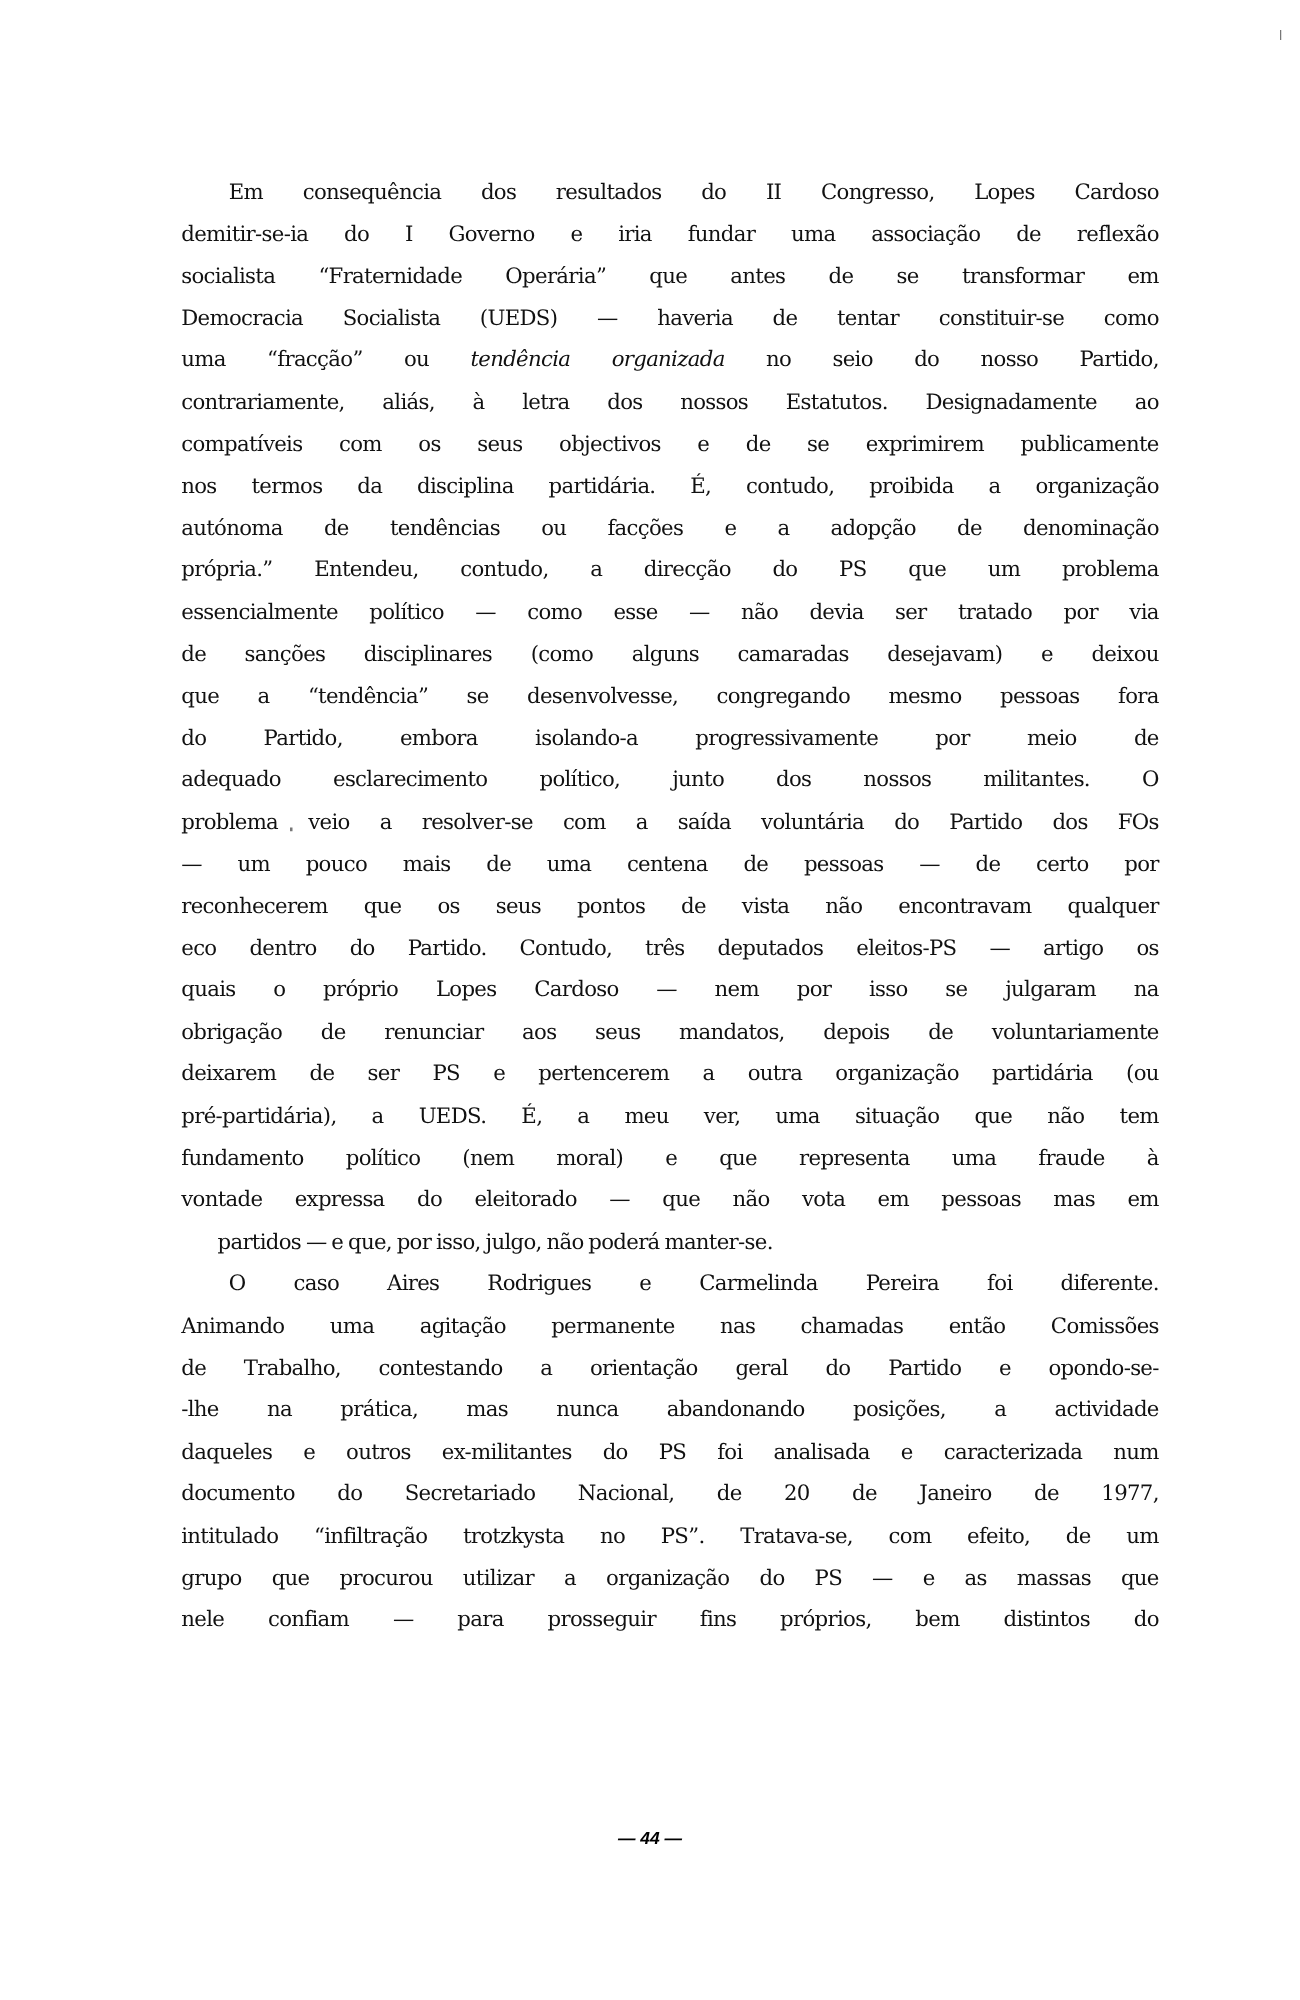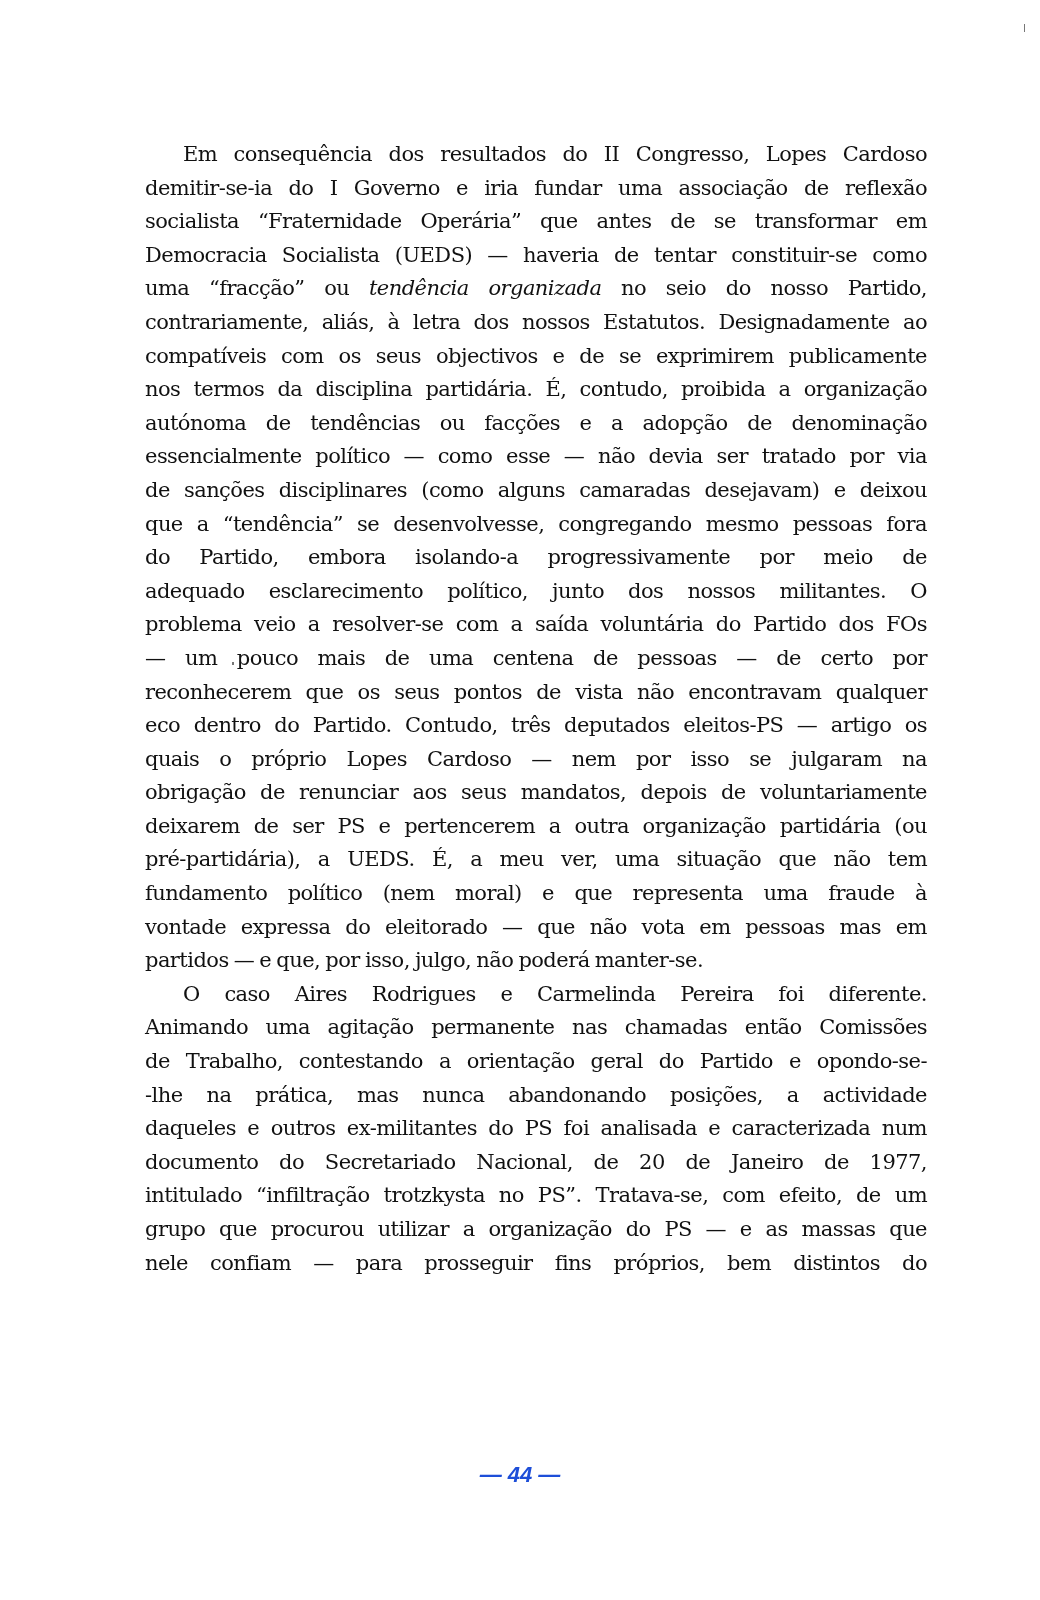--- a/index.html
+++ b/index.html
@@ -19,47 +19,47 @@
   .text-block {
     position: absolute;
     left: 145px;
     top: 138px;
     width: 782px;
   }
   .line {
     display: block;
     height: 33.6px;
     line-height: 33.6px;
-    font-size: 21px;
+    font-size: 17px;
     text-align: justify;
     text-align-last: justify;
     white-space: nowrap;
     letter-spacing: -0.55px;
     word-spacing: -1px;
   }
   .line.indent { padding-left: 38px; }
   .line.last { text-align-last: left; }
   .line .inner {
     display: block;
     white-space: normal;
     text-align: justify;
     text-align-last: justify;
   }
-  .line.last .inner { text-align-last: left; }
+  .line.last .inner { text-align-last: left; margin-left: 29px; }
   .it { font-style: italic; }
   .page-number {
     position: absolute;
     left: 0; width: 1040px;
     top: 1462px;
     text-align: center;
     font-family: "Liberation Sans", sans-serif;
-    font-size: 22px;
+    font-size: 14px;
     font-style: italic;
     font-weight: bold;
-    color: #1d4ed8;
+    color: #000000;
   }
   .speck {
     position: absolute;
     width: 2px; height: 3px;
     background: #777;
   }
 </style>
 </head>
 <body>
 
@@ -85,20 +85,23 @@
         <span class="inner">contrariamente, aliás, à letra dos nossos Estatutos. Designadamente ao</span>
       </span>
     <span class="line">
         <span class="inner">compatíveis com os seus objectivos e de se exprimirem publicamente</span>
       </span>
     <span class="line">
         <span class="inner">nos termos da disciplina partidária. É, contudo, proibida a organização</span>
       </span>
     <span class="line">
         <span class="inner">autónoma de tendências ou facções e a adopção de denominação</span>
+      </span>
+    <span class="line">
+        <span class="inner">própria.” Entendeu, contudo, a direcção do PS que um problema</span>
       </span>
     <span class="line">
         <span class="inner">essencialmente político — como esse — não devia ser tratado por via</span>
       </span>
     <span class="line">
         <span class="inner">de sanções disciplinares (como alguns camaradas desejavam) e deixou</span>
       </span>
     <span class="line">
         <span class="inner">que a “tendência” se desenvolvesse, congregando mesmo pessoas fora</span>
       </span>

